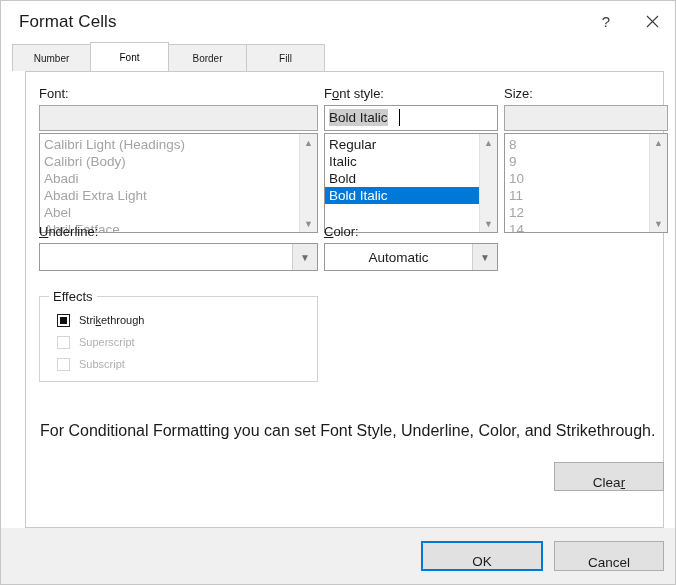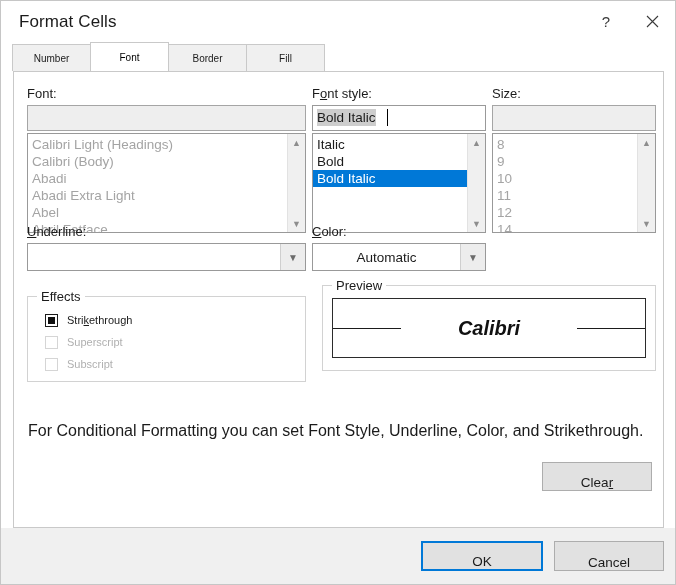--- a/index.html
+++ b/index.html
@@ -98,21 +98,21 @@
     background: #ffffff;
     border-color: #c9c9c9;
     height: 29px;
     z-index: 3;
     color: #000;
   }
 
   
   .panel {
     flex: 1 1 auto;
-    margin: 0 11px 0 12px;
+    margin: 0 11px 0 24px;
     border: 1px solid #c9c9c9;
     background: #ffffff;
     position: relative;
     box-sizing: border-box;
   }
 
   .lbl {
     font-size: 13px;
     color: #1b1b1b;
     margin-bottom: 4px;
@@ -357,20 +357,21 @@
     </div>
 
     <div style="position:absolute; left:298px; top:14px; width:174px;">
       <span class="lbl">F<u>o</u>nt style:</span>
       <div class="field-box" style="position:relative;">
         <span style="position:absolute; left:4px; top:3px; font-size:13.5px; background:#cdcdcd; color:#1b1b1b; padding:1px 0;">Bold Italic</span>
         <span style="position:absolute; left:74px; top:3px; width:1px; height:17px; background:#000;"></span>
       </div>
       <div class="listbox" style="height:100px; margin-top:2px;">
         <ul>
+          <li>Regular</li>
           <li>Italic</li>
           <li>Bold</li>
           <li class="selected">Bold Italic</li>
         </ul>
         <div class="sbar">
           <div class="arrow">▲</div>
           <div class="arrow">▼</div>
         </div>
       </div>
     </div>
@@ -421,28 +422,20 @@
           <span class="chkbox"></span>
           <span class="chklabel">Superscript</span>
         </div>
         <div class="chkrow disabled">
           <span class="chkbox"></span>
           <span class="chklabel">Subscript</span>
         </div>
       </div>
     </div>
 
-    <div class="group" style="left:308px; top:213px; width:334px; height:86px;">
-      <span class="gtitle">Preview</span>
-      <div class="preview-inner">
-        <span class="strike-left"></span>
-        <span class="strike-right"></span>
-        <div class="preview-text">Calibri</div>
-      </div>
-    </div>
 
     <div class="hint" style="top:350px;">For Conditional Formatting you can set Font Style, Underline, Color, and Strikethrough.</div>
 
     <div class="btn" style="position:absolute; left:528px; top:390px; width:110px; height:29px;">Clea<u>r</u></div>
   </div>
 
   <div class="footer">
     <div class="btn default" style="position:absolute; left:420px; top:13px; width:122px; height:30px;">OK</div>
     <div class="btn" style="position:absolute; left:553px; top:13px; width:110px; height:30px;">Cancel</div>
   </div>

